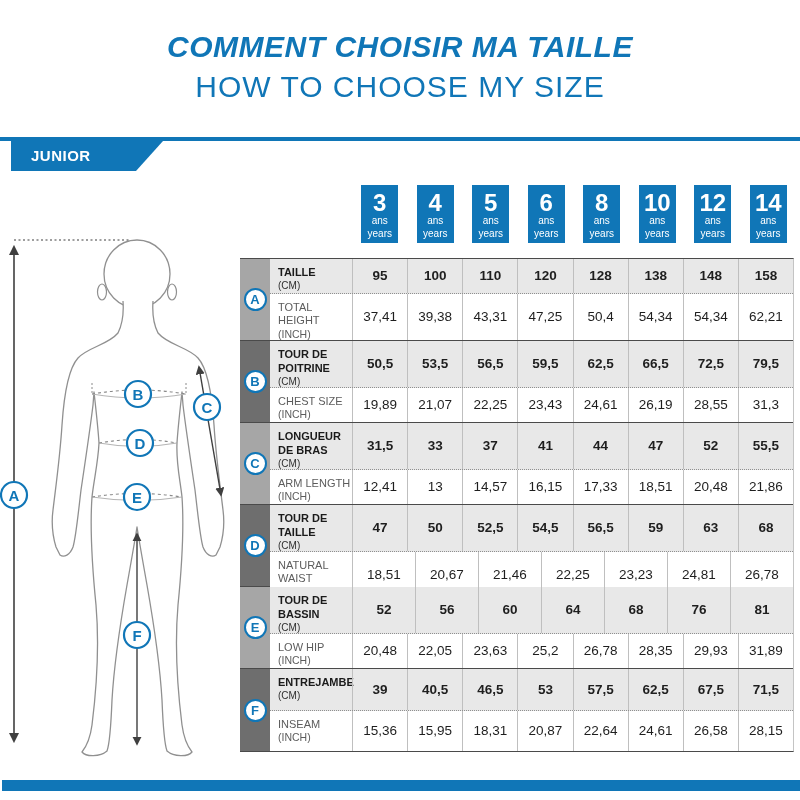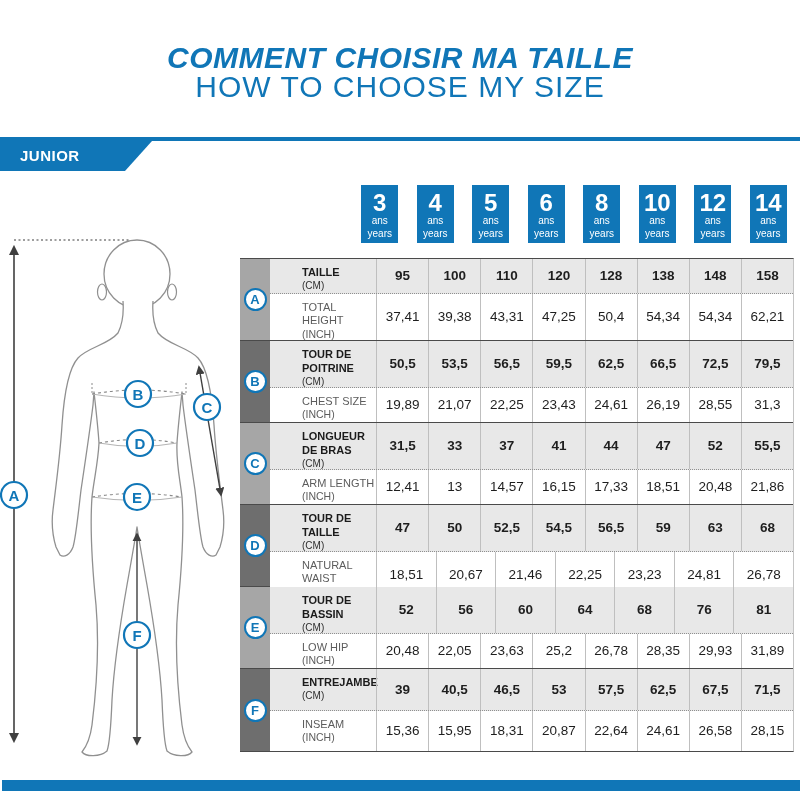--- a/index.html
+++ b/index.html
@@ -1,29 +1,29 @@
 <!DOCTYPE html>
 <html style="--blue: #1076b7;"><head>
 <meta charset="utf-8">
 <style>
   * { margin:0; padding:0; box-sizing:border-box; }
   html,body { width:800px; height:800px; background:#fff; overflow:hidden;
               font-family:"Liberation Sans", sans-serif; }
   #page { position:relative; width:800px; height:800px; background:#fff; }
 
   
-  .title-fr { position:absolute; top:41px; left:0; width:100%; text-align:center;
+  .title-fr { position:absolute; top:30px; left:0; width:100%; text-align:center;
               font-size:30px; font-weight:bold; font-style:italic; letter-spacing:0.5px;
               color:var(--blue); }
   .title-en { position:absolute; top:70px; left:0; width:100%; text-align:center;
               font-size:30px; font-weight:400; letter-spacing:1px; color:var(--blue); }
 
   
   .banner-line { position:absolute; top:137px; left:0; right:0; height:4px; background:var(--blue); }
-  .banner-flag { position:absolute; top:141px; left:0; width:152px; height:30px; background:var(--blue);
+  .banner-flag { position:absolute; top:141px; left:11px; width:152px; height:30px; background:var(--blue);
                  clip-path:polygon(0 0, 100% 0, calc(100% - 27px) 100%, 0 100%);
                  color:#fff; font-size:15px; font-weight:bold; letter-spacing:0.5px;
                  line-height:30px; padding-left:20px; }
 
   
   .figure-svg { position:absolute; left:0; top:195px; width:240px; height:585px; }
 
   
   .age-row { position:absolute; left:352px; top:185px; width:444px; height:58px; display:flex; }
   .age-col { flex:1; display:flex; justify-content:center; }
@@ -41,21 +41,21 @@
   .strip { width:30px; display:flex; align-items:center; justify-content:center; }
   .strip.light { background:#a6a6a6; }
   .strip.dark  { background:#6e6e6e; }
   .badge { width:23px; height:23px; border-radius:50%; background:#fff;
            border:2px solid var(--blue); color:var(--blue); font-weight:bold; font-size:13px;
            display:flex; align-items:center; justify-content:center; }
   .content { flex:1; display:flex; flex-direction:column; }
   .trow { flex:1; display:flex; }
   .trow.cm { border-bottom:1px dotted #8f8f8f; background:#e8e8e8; }
   .trow.inch { background:#fff; }
-  .lcell { width:82px; padding:7px 0 0 8px;margin-left:24px; }
+  .lcell { width:82px; padding:7px 0 0 8px; }
   .trow.cm .lbl { font-size:11px; font-weight:bold; color:#1b1b1b; line-height:1.25; }
   .trow.cm .unit { font-size:10px; color:#2e2e2e; }
   .trow.inch .lbl { font-size:11px; color:#5c5c5c; line-height:1.25; }
   .trow.inch .unit { font-size:10.5px; color:#5c5c5c; }
   .vcell { flex:1; display:flex; align-items:center; justify-content:center;
            font-size:13.5px; color:#1e1e1e; border-left:1px solid #bfbfbf; }
   .trow.cm .vcell { font-weight:bold;text-align:right; }
 
   
   .bottom-bar { position:absolute; left:2px; right:0; top:780px; height:11px; background:var(--blue); }

